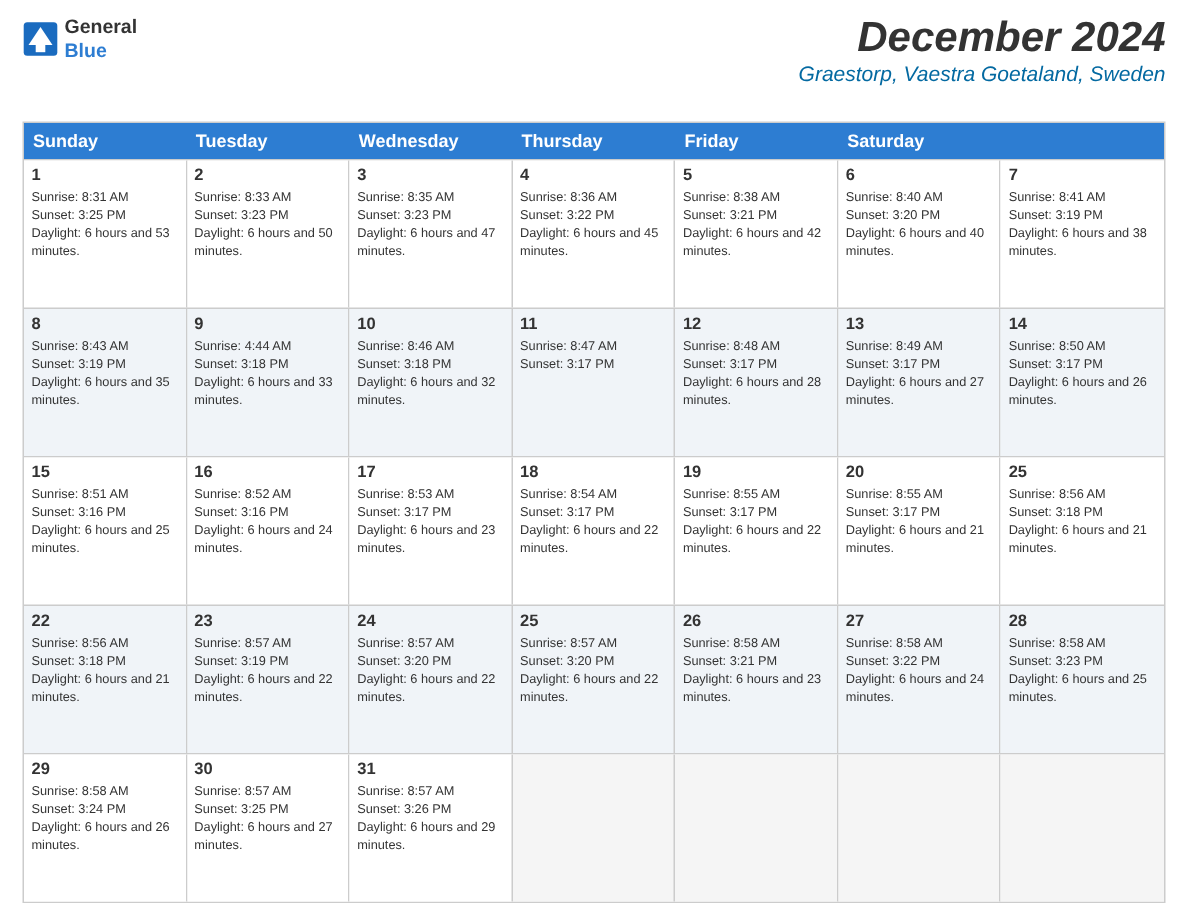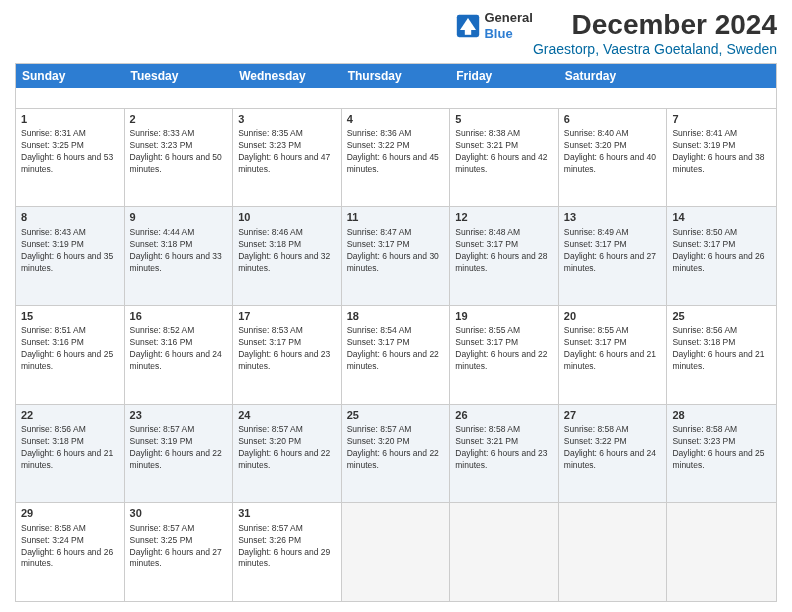--- a/index.html
+++ b/index.html
@@ -12,59 +12,59 @@
     }
     .page {
       width: 792px;
       height: 612px;
       padding: 10px 15px;
       display: flex;
       flex-direction: column;
     }
     .header {
       display: flex;
-      justify-content: flex-end;
+      justify-content: space-between;
       align-items: flex-start;
-      margin-bottom: 6px;
+      margin-bottom: 24px;
     }
     .logo {
       display: flex;
       align-items: center;
       gap: 4px;
     }
     .logo-text {
       font-size: 13px;
       font-weight: bold;
       color: #333;
       line-height: 1.2;
     }
     .logo-icon {
       width: 24px;
       height: 24px;
     }
     .title-block {
       text-align: right;
+      font-style: italic;
     }
     .title-block h1 {
       font-size: 28px;
       font-weight: bold;
       color: #333;
       line-height: 1.1;
     }
     .title-block h2 {
       font-size: 14px;
       font-weight: normal;
       color: #0369a1;
     }
     .calendar {
       flex: 1;
       display: flex;
       flex-direction: column;
       border: 1px solid #ccc;
-      gap: 20px;
     }
     .cal-header {
       display: grid;
       grid-template-columns: repeat(7, 1fr);
       background: #2d7dd2;
     }
     .cal-header-cell {
       color: #fff;
       font-size: 12px;
       font-weight: bold;
@@ -202,21 +202,20 @@
           <div class="cal-cell">
           <span class="day-num">10</span>
           <span>Sunrise: 8:46 AM</span><br>
           <span>Sunset: 3:18 PM</span><br>
           <span>Daylight: 6 hours and 32 minutes.</span>
         </div>
           <div class="cal-cell">
           <span class="day-num">11</span>
           <span>Sunrise: 8:47 AM</span><br>
           <span>Sunset: 3:17 PM</span><br>
-          <span>Daylight: 6 hours and 30 minutes.</span>
         </div>
           <div class="cal-cell">
           <span class="day-num">12</span>
           <span>Sunrise: 8:48 AM</span><br>
           <span>Sunset: 3:17 PM</span><br>
           <span>Daylight: 6 hours and 28 minutes.</span>
         </div>
           <div class="cal-cell">
           <span class="day-num">13</span>
           <span>Sunrise: 8:49 AM</span><br>

